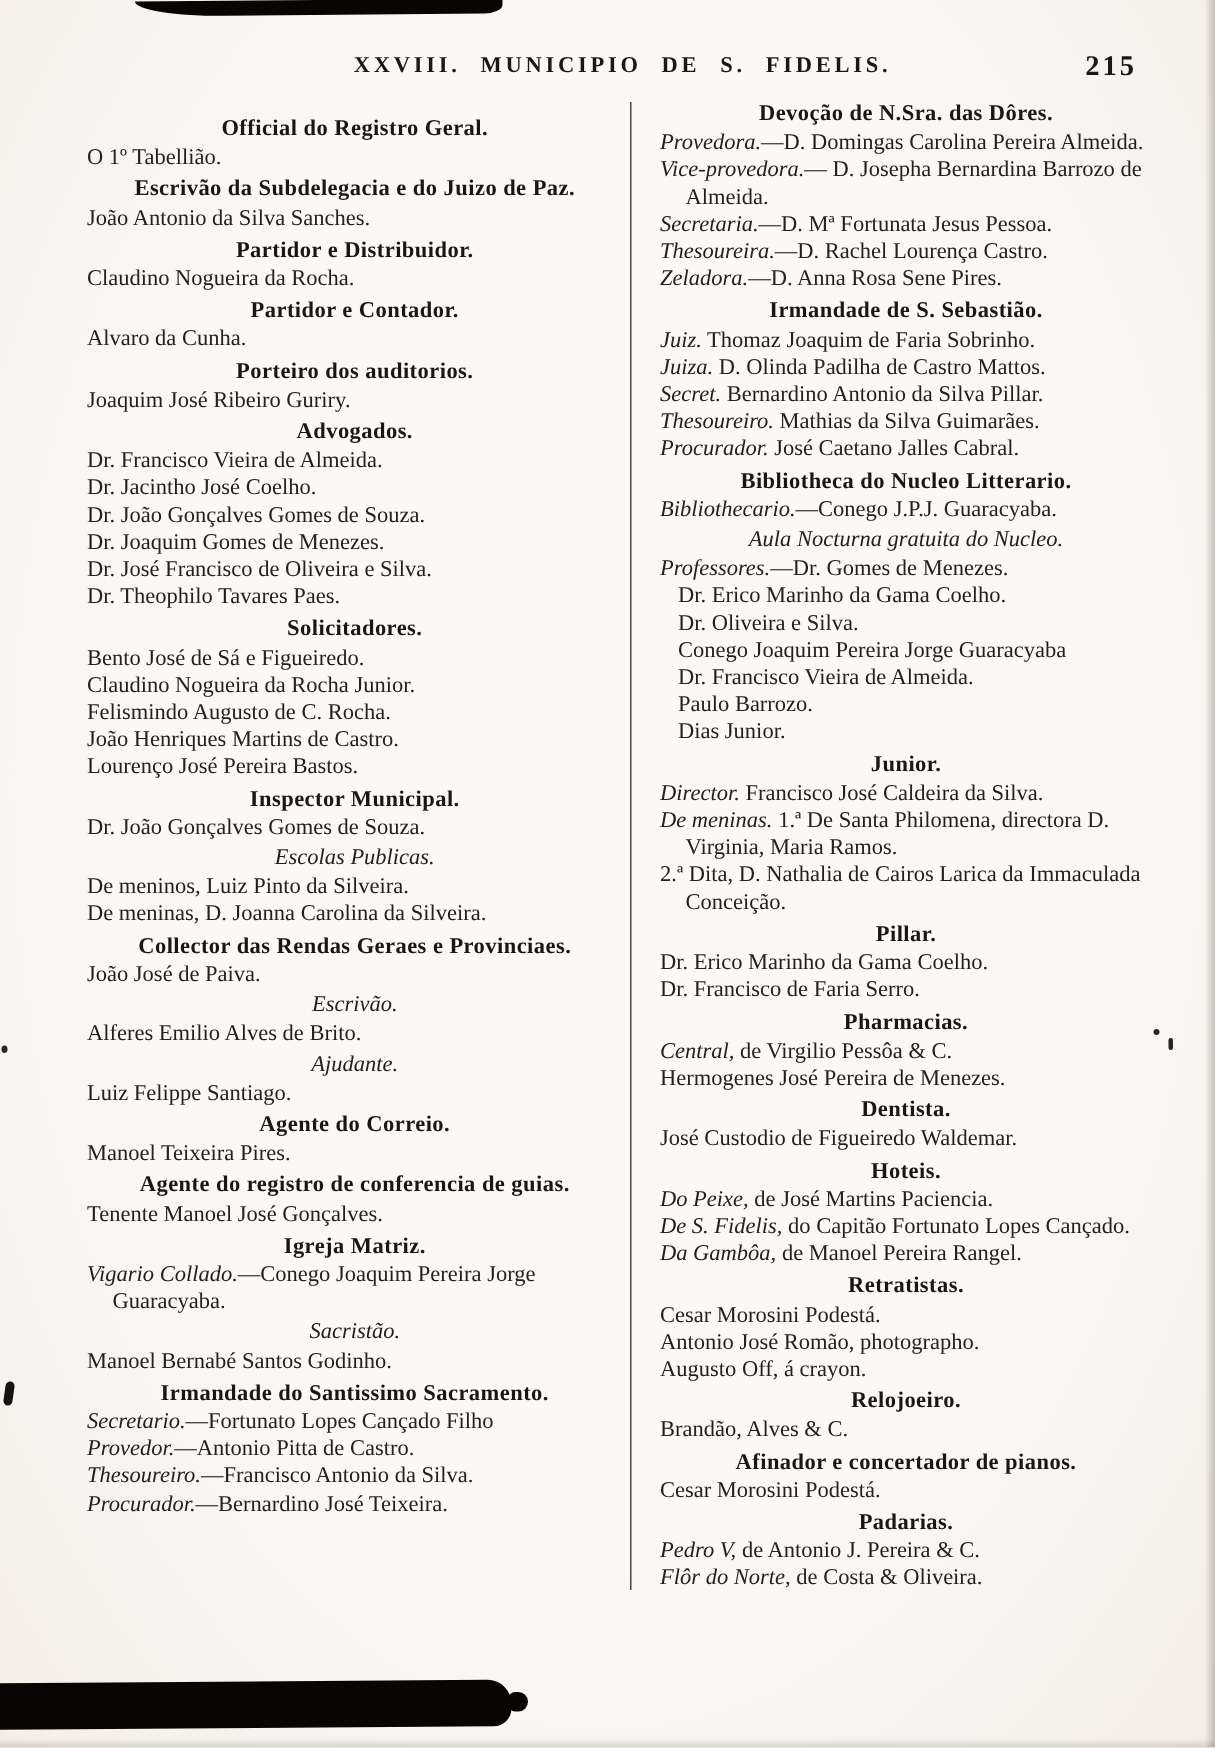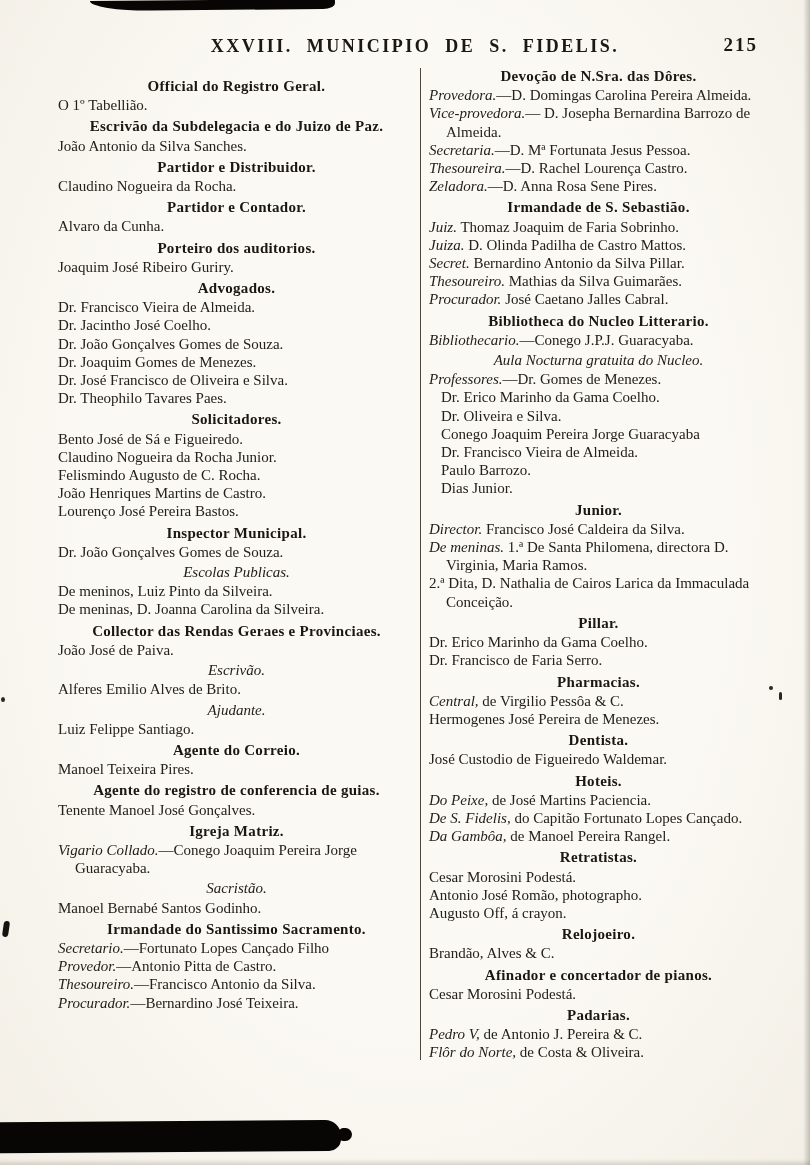--- a/index.html
+++ b/index.html
@@ -19,21 +19,21 @@
   
   .page-header {
     position: absolute;
     top: 36px; left: 60px; right: 40px;
     height: 28px;
   }
   .running-title {
     display: block;
     text-align: center;
     font-weight: bold;
-    font-size: 18px;
+    font-size: 15px;
     letter-spacing: 2.5px;
     word-spacing: 7px;
     color: #1b1813;
   }
   .page-number {
     position: absolute;
     right: 12px; top: -2px;
     font-weight: bold;
     font-size: 19px;
     letter-spacing: 2px;
@@ -43,21 +43,21 @@
   
   .columns {
     position: absolute;
     top: 64px; left: 58px; right: 42px;
     display: flex;
     align-items: stretch;
   }
   .column { font-size: 15px; line-height: 18.2px; }
   .col-left  { width: 362px; padding-top: 10px; padding-right: 5px; }
   .col-divider { width: 1px; background: #4c463b; margin: 4px 1px 2px 0; }
-  .col-right { flex: 1; padding-left: 7px; }
+  .col-right { flex: 1; padding-left: 18px; }
 
   .heading {
     margin: 3px 0 1px;
     text-align: center;
   }
   .heading.h-bold  { font-weight: bold; letter-spacing: 0.3px; padding: 0 26px; color: #1a1712; }
   .heading.h-italic{ font-style: italic; margin: 2px 0 1px; }
 
   .entry {
     margin: 0;

